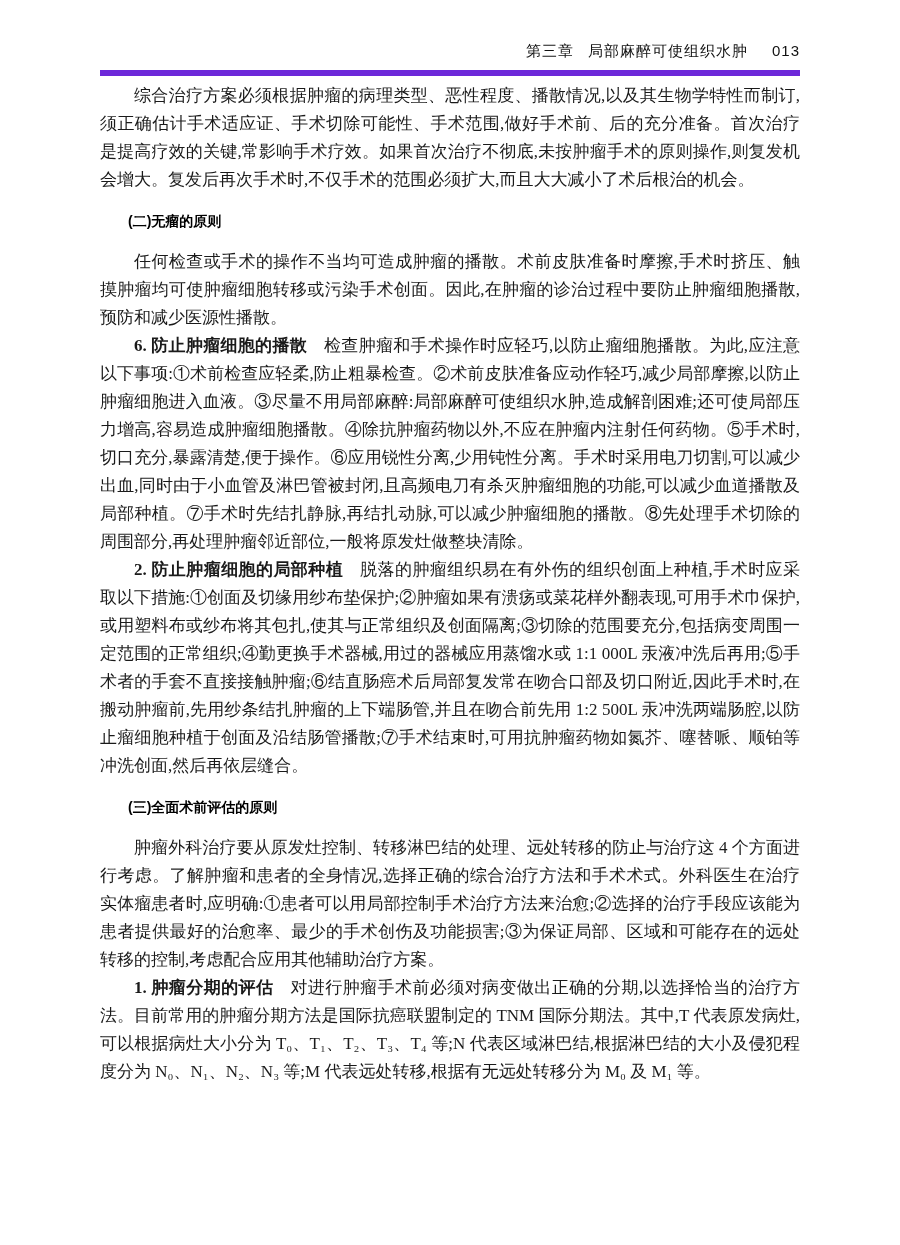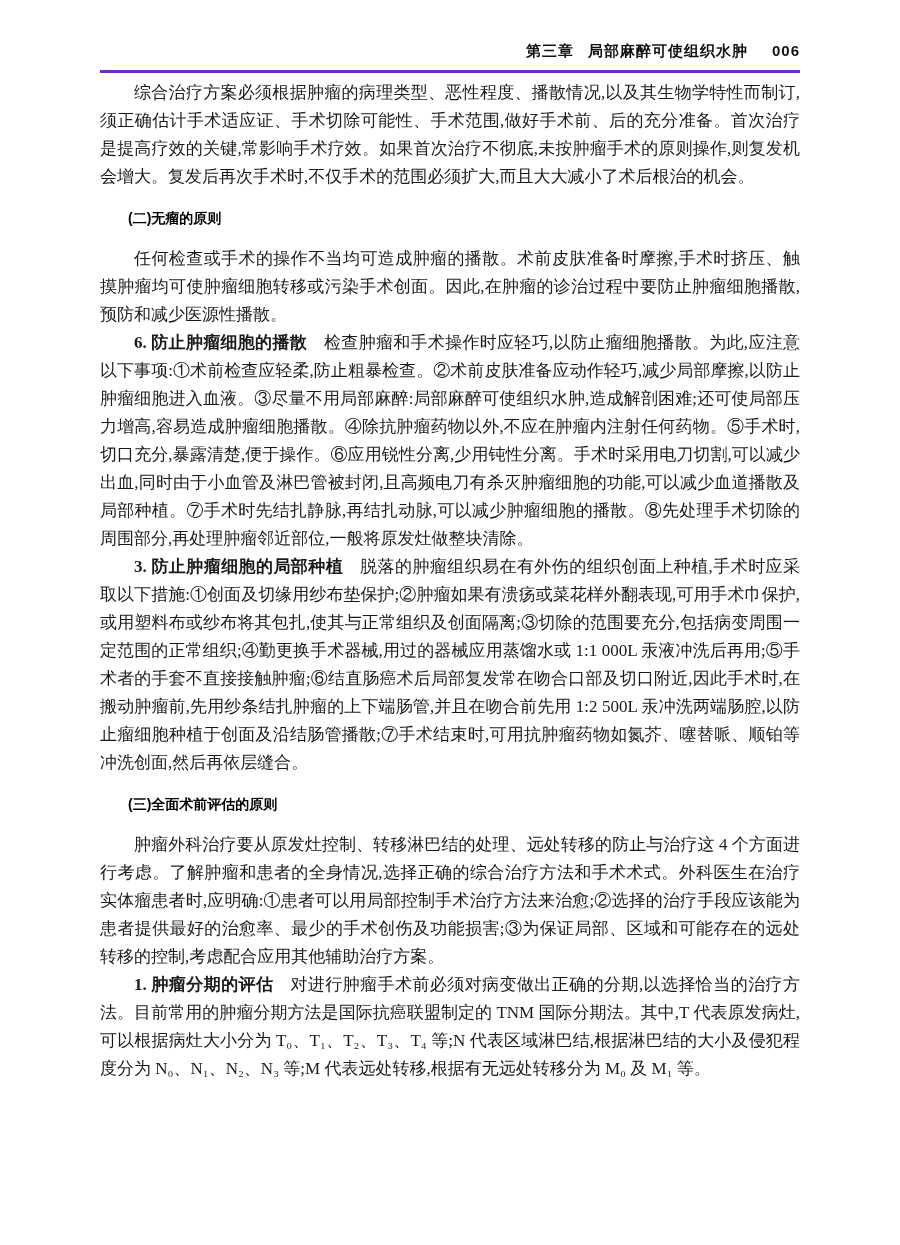--- a/index.html
+++ b/index.html
@@ -15,26 +15,26 @@
     box-sizing: border-box;
     width: 900px;
     height: 1245px;
     padding: 42px 100px 30px 100px;
   }
   .running-header {
     display: flex;
     justify-content: flex-end;
     align-items: baseline;
     font-family: "Liberation Sans", "DejaVu Sans", sans-serif;
-    font-weight: bold;
+    font-weight: normal;
     font-size: 15px;
     letter-spacing: 1px;
     color: #111;
     padding-bottom: 9px;
-    border-bottom: 3px solid #6d28d9;
+    border-bottom: 6px solid #6d28d9;
   }
   .running-header .chapter { margin-right: 14px; }
   .running-header .pagenum { margin-left: 24px; }
   .body-text {
     margin-top: 6px;
     font-size: 17px;
     line-height: 28px;
     text-align: justify;
   }
   p.para {
@@ -55,34 +55,34 @@
   }
 </style>
 </head>
 <body>
 
 <div class="page">
 
   <div class="running-header">
     <span class="chapter">第三章</span>
     <span class="title">局部麻醉可使组织水肿</span>
-    <span class="pagenum">006</span>
+    <span class="pagenum">013</span>
   </div>
 
   <div class="body-text">
 
     <p class="para">综合治疗方案必须根据肿瘤的病理类型、恶性程度、播散情况,以及其生物学特性而制订,须正确估计手术适应证、手术切除可能性、手术范围,做好手术前、后的充分准备。首次治疗是提高疗效的关键,常影响手术疗效。如果首次治疗不彻底,未按肿瘤手术的原则操作,则复发机会增大。复发后再次手术时,不仅手术的范围必须扩大,而且大大减小了术后根治的机会。</p>
 
     <p class="section-heading">(二)无瘤的原则</p>
 
     <p class="para">任何检查或手术的操作不当均可造成肿瘤的播散。术前皮肤准备时摩擦,手术时挤压、触摸肿瘤均可使肿瘤细胞转移或污染手术创面。因此,在肿瘤的诊治过程中要防止肿瘤细胞播散,预防和减少医源性播散。</p>
 
     <p class="para"><span class="lead">6. 防止肿瘤细胞的播散</span><span>检查肿瘤和手术操作时应轻巧,以防止瘤细胞播散。为此,应注意以下事项:①术前检查应轻柔,防止粗暴检查。②术前皮肤准备应动作轻巧,减少局部摩擦,以防止肿瘤细胞进入血液。③尽量不用局部麻醉:局部麻醉可使组织水肿,造成解剖困难;还可使局部压力增高,容易造成肿瘤细胞播散。④除抗肿瘤药物以外,不应在肿瘤内注射任何药物。⑤手术时,切口充分,暴露清楚,便于操作。⑥应用锐性分离,少用钝性分离。手术时采用电刀切割,可以减少出血,同时由于小血管及淋巴管被封闭,且高频电刀有杀灭肿瘤细胞的功能,可以减少血道播散及局部种植。⑦手术时先结扎静脉,再结扎动脉,可以减少肿瘤细胞的播散。⑧先处理手术切除的周围部分,再处理肿瘤邻近部位,一般将原发灶做整块清除。</span></p>
 
-    <p class="para"><span class="lead">3. 防止肿瘤细胞的局部种植</span><span>脱落的肿瘤组织易在有外伤的组织创面上种植,手术时应采取以下措施:①创面及切缘用纱布垫保护;②肿瘤如果有溃疡或菜花样外翻表现,可用手术巾保护,或用塑料布或纱布将其包扎,使其与正常组织及创面隔离;③切除的范围要充分,包括病变周围一定范围的正常组织;④勤更换手术器械,用过的器械应用蒸馏水或 1:1 000L 汞液冲洗后再用;⑤手术者的手套不直接接触肿瘤;⑥结直肠癌术后局部复发常在吻合口部及切口附近,因此手术时,在搬动肿瘤前,先用纱条结扎肿瘤的上下端肠管,并且在吻合前先用 1:2 500L 汞冲洗两端肠腔,以防止瘤细胞种植于创面及沿结肠管播散;⑦手术结束时,可用抗肿瘤药物如氮芥、噻替哌、顺铂等冲洗创面,然后再依层缝合。</span></p>
+    <p class="para"><span class="lead">2. 防止肿瘤细胞的局部种植</span><span>脱落的肿瘤组织易在有外伤的组织创面上种植,手术时应采取以下措施:①创面及切缘用纱布垫保护;②肿瘤如果有溃疡或菜花样外翻表现,可用手术巾保护,或用塑料布或纱布将其包扎,使其与正常组织及创面隔离;③切除的范围要充分,包括病变周围一定范围的正常组织;④勤更换手术器械,用过的器械应用蒸馏水或 1:1 000L 汞液冲洗后再用;⑤手术者的手套不直接接触肿瘤;⑥结直肠癌术后局部复发常在吻合口部及切口附近,因此手术时,在搬动肿瘤前,先用纱条结扎肿瘤的上下端肠管,并且在吻合前先用 1:2 500L 汞冲洗两端肠腔,以防止瘤细胞种植于创面及沿结肠管播散;⑦手术结束时,可用抗肿瘤药物如氮芥、噻替哌、顺铂等冲洗创面,然后再依层缝合。</span></p>
 
     <p class="section-heading">(三)全面术前评估的原则</p>
 
     <p class="para">肿瘤外科治疗要从原发灶控制、转移淋巴结的处理、远处转移的防止与治疗这 4 个方面进行考虑。了解肿瘤和患者的全身情况,选择正确的综合治疗方法和手术术式。外科医生在治疗实体瘤患者时,应明确:①患者可以用局部控制手术治疗方法来治愈;②选择的治疗手段应该能为患者提供最好的治愈率、最少的手术创伤及功能损害;③为保证局部、区域和可能存在的远处转移的控制,考虑配合应用其他辅助治疗方案。</p>
 
     <p class="para"><span class="lead">1. 肿瘤分期的评估</span><span>对进行肿瘤手术前必须对病变做出正确的分期,以选择恰当的治疗方法。目前常用的肿瘤分期方法是国际抗癌联盟制定的 TNM 国际分期法。其中,T 代表原发病灶,可以根据病灶大小分为 T₀、T₁、T₂、T₃、T₄ 等;N 代表区域淋巴结,根据淋巴结的大小及侵犯程度分为 N₀、N₁、N₂、N₃ 等;M 代表远处转移,根据有无远处转移分为 M₀ 及 M₁ 等。</span></p>
 
   </div>
 
 </div>

